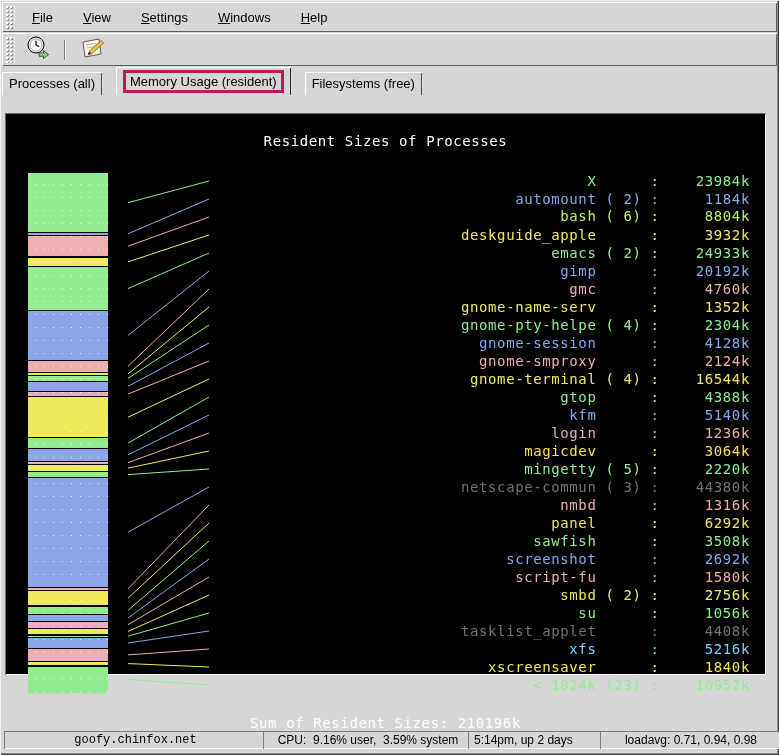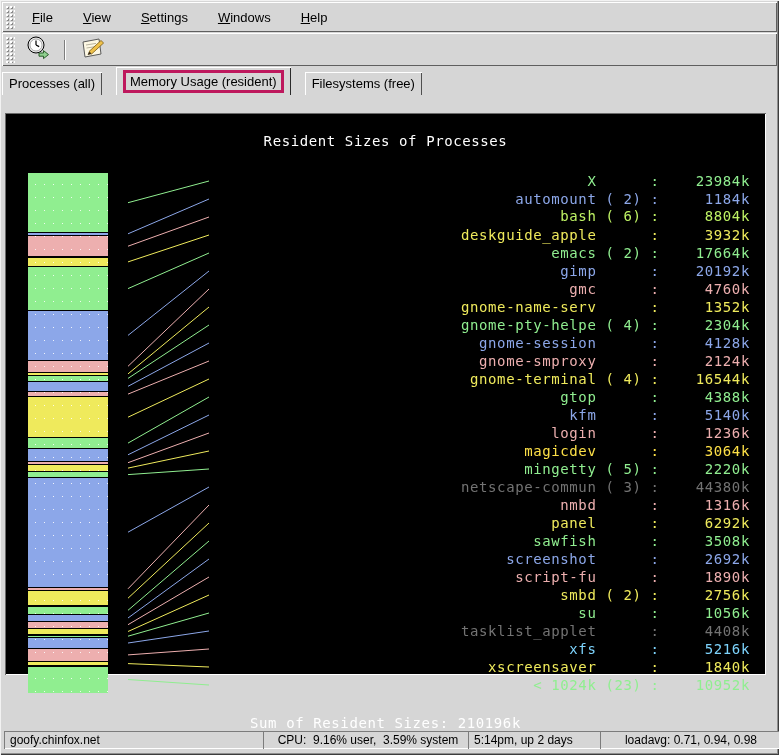--- a/index.html
+++ b/index.html
@@ -47,21 +47,21 @@
   .ctitle{top:19px;}
   .csum{top:601px;}
   .prow{position:absolute;left:456px;white-space:pre;line-height:18px;height:18px;}
   .chart svg{position:absolute;left:0;top:0;}
   
   .sbox{
     position:absolute;top:731px;height:18px;background:#d6d6d6;font-size:12px;line-height:18px;
     box-shadow:inset 1px 1px 0 #7c7c7c, inset -1px -1px 0 #ffffff;
     padding:0 6px;white-space:pre;overflow:hidden;
   }
-  .sb-host{left:4px;width:251px;text-align:left;}
+  .sb-host{left:4px;width:251px;text-align:center;font-family:Liberation Mono, monospace;}
   .sb-cpu{left:263px;width:198px;text-align:center;}
   .sb-time{left:468px;width:125px;}
   .sb-load{left:600px;width:170px;text-align:center;}
 </style>
 </head>
 <body>
 
 <div class="window">
 
   <div class="bar3d menubar">
@@ -240,39 +240,39 @@
           <line x1="123" y1="550.6" x2="204" y2="554" stroke="#efea5c" stroke-width="1"></line>
           <line x1="123" y1="566.5" x2="204" y2="572" stroke="#90ee90" stroke-width="1"></line>
         </g>
     </svg>
     <div class="ctitle mono">Resident Sizes of Processes</div>
     <div id="rows">
         <div class="prow mono" style="top: 59px; color: rgb(144, 238, 144);">              X      :    23984k</div>
         <div class="prow mono" style="top: 77px; color: rgb(140, 167, 233);">      automount ( 2) :     1184k</div>
         <div class="prow mono" style="top: 94px; color: #bef264;">           bash ( 6) :     8804k</div>
         <div class="prow mono" style="top: 113px; color: rgb(239, 234, 92);">deskguide_apple      :     3932k</div>
-        <div class="prow mono" style="top: 131px; color: rgb(144, 238, 144);">          emacs ( 2) :    17664k</div>
+        <div class="prow mono" style="top: 131px; color: rgb(144, 238, 144);">          emacs ( 2) :    24933k</div>
         <div class="prow mono" style="top: 149px; color: rgb(140, 167, 233);">           gimp      :    20192k</div>
         <div class="prow mono" style="top: 167px; color: rgb(237, 175, 175);">            gmc      :     4760k</div>
         <div class="prow mono" style="top: 185px; color: rgb(239, 234, 92);">gnome-name-serv      :     1352k</div>
         <div class="prow mono" style="top: 203px; color: rgb(144, 238, 144);">gnome-pty-helpe ( 4) :     2304k</div>
         <div class="prow mono" style="top: 221px; color: rgb(140, 167, 233);">  gnome-session      :     4128k</div>
         <div class="prow mono" style="top: 239px; color: rgb(237, 175, 175);">  gnome-smproxy      :     2124k</div>
         <div class="prow mono" style="top: 257px; color: rgb(239, 234, 92);"> gnome-terminal ( 4) :    16544k</div>
         <div class="prow mono" style="top: 275px; color: rgb(144, 238, 144);">           gtop      :     4388k</div>
         <div class="prow mono" style="top: 293px; color: rgb(140, 167, 233);">            kfm      :     5140k</div>
         <div class="prow mono" style="top: 311px; color: rgb(237, 175, 175);">          login      :     1236k</div>
         <div class="prow mono" style="top: 329px; color: #fde047;">       magicdev      :     3064k</div>
         <div class="prow mono" style="top: 347px; color: rgb(144, 238, 144);">       mingetty ( 5) :     2220k</div>
         <div class="prow mono" style="top: 365px; color: #737373;">netscape-commun ( 3) :    44380k</div>
         <div class="prow mono" style="top: 383px; color: rgb(237, 175, 175);">           nmbd      :     1316k</div>
         <div class="prow mono" style="top: 401px; color: rgb(239, 234, 92);">          panel      :     6292k</div>
         <div class="prow mono" style="top: 419px; color: rgb(144, 238, 144);">        sawfish      :     3508k</div>
         <div class="prow mono" style="top: 437px; color: rgb(140, 167, 233);">     screenshot      :     2692k</div>
-        <div class="prow mono" style="top: 455px; color: rgb(237, 175, 175);">      script-fu      :     1890k</div>
+        <div class="prow mono" style="top: 455px; color: rgb(237, 175, 175);">      script-fu      :     1580k</div>
         <div class="prow mono" style="top: 473px; color: rgb(239, 234, 92);">           smbd ( 2) :     2756k</div>
         <div class="prow mono" style="top: 491px; color: rgb(144, 238, 144);">             su      :     1056k</div>
         <div class="prow mono" style="top: 509px; color: #737373;">tasklist_applet      :     4408k</div>
         <div class="prow mono" style="top: 527px; color: #7dd3fc;">            xfs      :     5216k</div>
         <div class="prow mono" style="top: 545px; color: rgb(239, 234, 92);">   xscreensaver      :     1840k</div>
         <div class="prow mono" style="top: 563px; color: rgb(144, 238, 144);">        &lt; 1024k (23) :    10952k</div>
       </div>
     <div class="csum mono">Sum of Resident Sizes: 210196k</div>
   </div>
 

